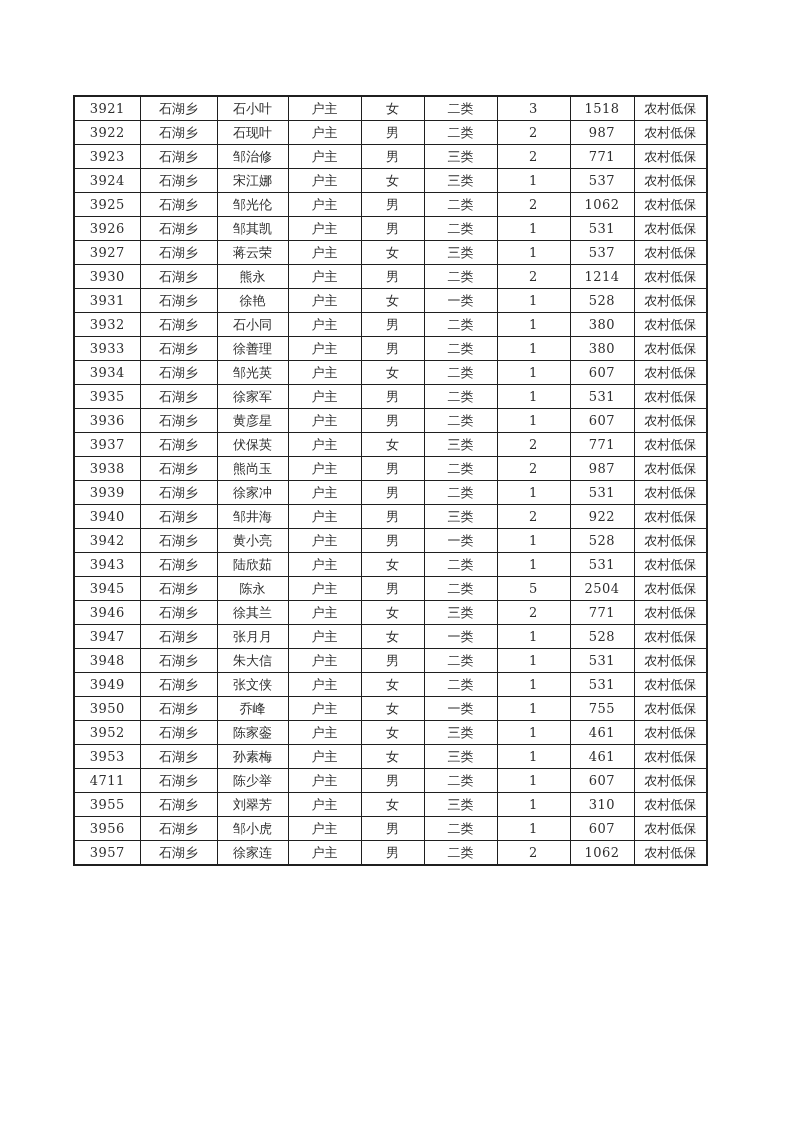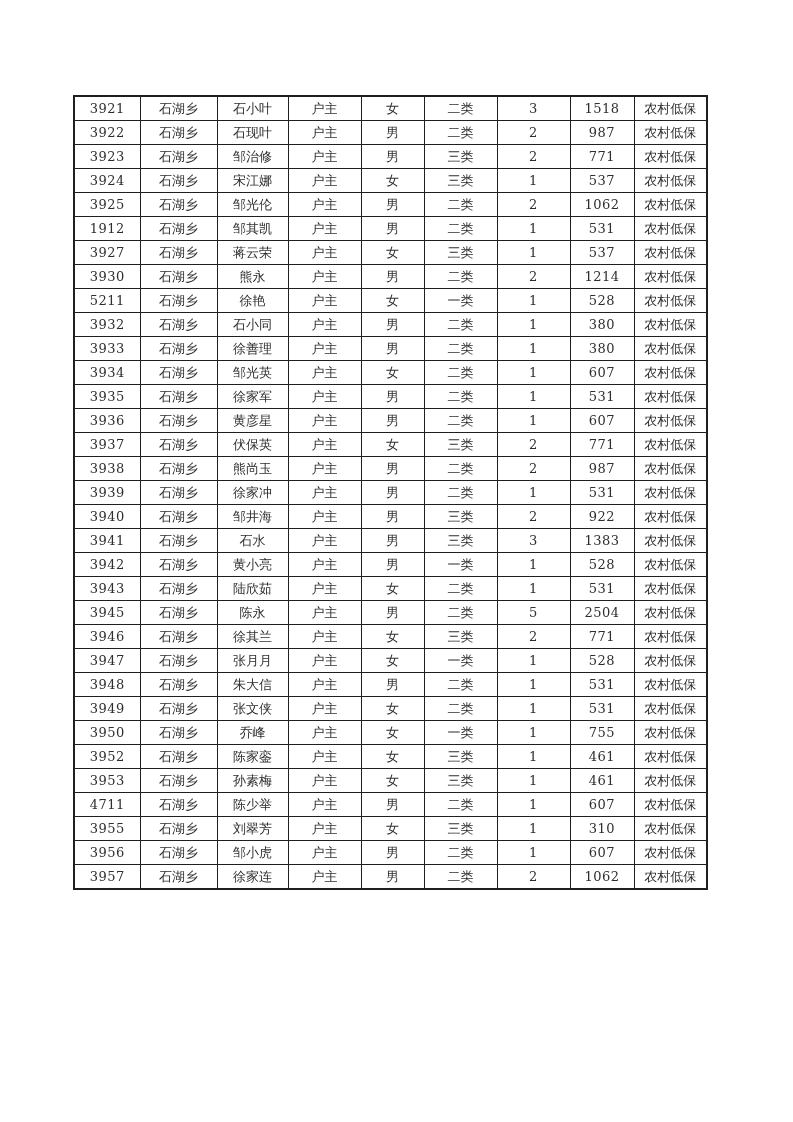--- a/index.html
+++ b/index.html
@@ -107,21 +107,21 @@
           <td>石湖乡</td>
           <td>邹光伦</td>
           <td>户主</td>
           <td>男</td>
           <td>二类</td>
           <td class="num">2</td>
           <td class="num">1062</td>
           <td>农村低保</td>
         </tr>
         <tr>
-          <td class="num">1912</td>
+          <td class="num">3926</td>
           <td>石湖乡</td>
           <td>邹其凯</td>
           <td>户主</td>
           <td>男</td>
           <td>二类</td>
           <td class="num">1</td>
           <td class="num">531</td>
           <td>农村低保</td>
         </tr>
         <tr>
@@ -140,21 +140,21 @@
           <td>石湖乡</td>
           <td>熊永</td>
           <td>户主</td>
           <td>男</td>
           <td>二类</td>
           <td class="num">2</td>
           <td class="num">1214</td>
           <td>农村低保</td>
         </tr>
         <tr>
-          <td class="num">5211</td>
+          <td class="num">3931</td>
           <td>石湖乡</td>
           <td>徐艳</td>
           <td>户主</td>
           <td>女</td>
           <td>一类</td>
           <td class="num">1</td>
           <td class="num">528</td>
           <td>农村低保</td>
         </tr>
         <tr>
@@ -247,31 +247,20 @@
         </tr>
         <tr>
           <td class="num">3940</td>
           <td>石湖乡</td>
           <td>邹井海</td>
           <td>户主</td>
           <td>男</td>
           <td>三类</td>
           <td class="num">2</td>
           <td class="num">922</td>
-          <td>农村低保</td>
-        </tr>
-        <tr>
-          <td class="num">3941</td>
-          <td>石湖乡</td>
-          <td>石水</td>
-          <td>户主</td>
-          <td>男</td>
-          <td>三类</td>
-          <td class="num">3</td>
-          <td class="num">1383</td>
           <td>农村低保</td>
         </tr>
         <tr>
           <td class="num">3942</td>
           <td>石湖乡</td>
           <td>黄小亮</td>
           <td>户主</td>
           <td>男</td>
           <td>一类</td>
           <td class="num">1</td>

